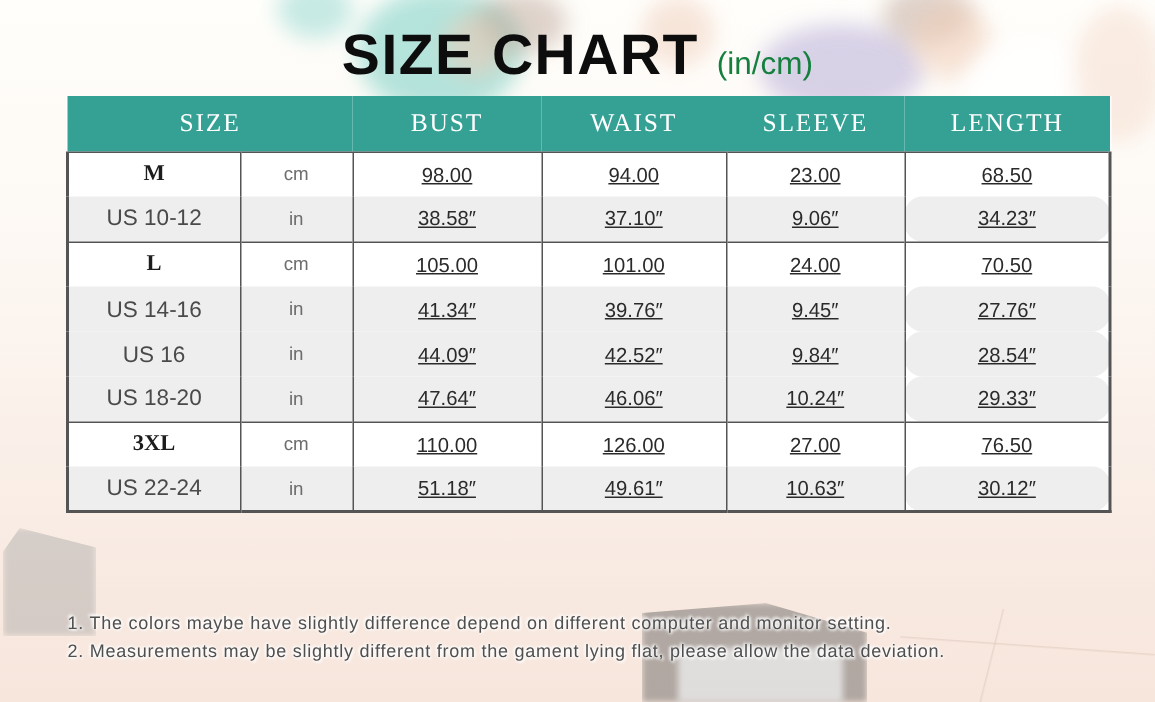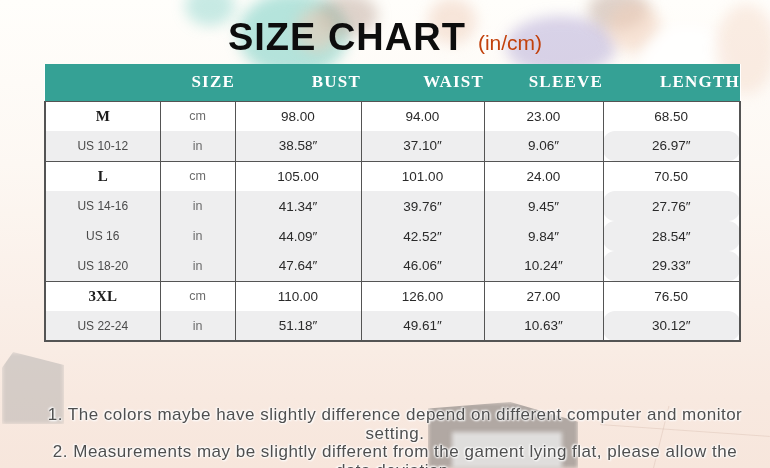--- a/index.html
+++ b/index.html
@@ -27,44 +27,44 @@
                  clip-path:polygon(0 10%,55% 0,100% 30%,100% 100%,0 100%); }
   .bench-mid-l { left:452px; top:432px; width:110px; height:36px; background:rgba(235,235,235,.80); }
   .tile-line   { position:absolute; background:rgba(210,180,165,.35); filter:blur(.5px); }
   .t1 { left:600px; top:430px; width:170px; height:1px; transform:rotate(4deg); }
   .t2 { left:660px; top:405px; width:1px;  height:70px; transform:rotate(14deg); }
 
   
   .title-wrap { position:absolute; left:0; top:16px; width:770px; z-index:2;
                 display:flex; justify-content:center; align-items:baseline; gap:12px; }
   .title   { font-size:38px; font-weight:bold; color:#0d0d0d; letter-spacing:1px; }
-  .title-sub { font-size:21px; font-weight:normal; color:#c2410c; }
+  .title-sub { font-size:21px; font-weight:normal; color:#15803d; }
 
   
   table { position:absolute; left:44px; top:64px; width:695px; z-index:2;
           border-collapse:collapse; table-layout:fixed; background:#ffffff; }
   thead th { background:#35a195; color:#ffffff; height:37px;
-             font-family:"Liberation Serif", serif; font-weight:bold;
-             font-size:17px; letter-spacing:1.2px; text-align:right; }
+             font-family:"Liberation Serif", serif; font-weight:normal;
+             font-size:17px; letter-spacing:1.2px; text-align:center; }
   tbody td { height:30px; text-align:center; vertical-align:middle;
              border-left:1.5px solid #545454; }
   tbody td:first-child { border-left:2px solid #545454; }
   tbody td:last-child  { border-right:2px solid #545454;border-radius:12px; }
   tbody tr.group-start td { border-top:1.6px solid #545454; }
   tbody tr:last-child td  { border-bottom:2px solid #545454; }
   tr.r-in td { background:#eeeeef; }
   td.size { font-family:"Liberation Serif", serif; font-weight:bold; font-size:15px; color:#1c1c1c; }
-  td.us   { font-size:12px; color:#4a4a4a;margin-left:13px; }
+  td.us   { font-size:15px; color:#4a4a4a;margin-left:13px; }
   td.unit { font-size:12.5px; color:#6d6d6d; }
-  td.num  { font-size:13.5px; color:#2a2a2a; }
+  td.num  { font-size:13.5px; color:#2a2a2a;text-decoration:underline; }
 
   
   .notes { position:absolute; left:45px; top:406px; width:700px; z-index:2; }
-  .note { font-size:17px; color:#4f4f4f; letter-spacing:.5px; line-height:18.5px;
-          text-shadow:0 0 2px #fff, 0 0 3px #fff, 1px 1px 2px #fff, -1px -1px 2px #fff;text-align:center; }
+  .note { font-size:12px; color:#4f4f4f; letter-spacing:.5px; line-height:18.5px;
+          text-shadow:0 0 2px #fff, 0 0 3px #fff, 1px 1px 2px #fff, -1px -1px 2px #fff; }
 </style>
 </head>
 <body>
 
 <div class="bg">
   <div class="blob b-teal1"></div>
   <div class="blob b-teal2"></div>
   <div class="blob b-hair1"></div>
   <div class="blob b-face1"></div>
   <div class="blob b-face2"></div>
@@ -111,21 +111,21 @@
       <td class="num">94.00</td>
       <td class="num">23.00</td>
       <td class="num">68.50</td>
     </tr>
     <tr class="r-in">
       <td class="us">US 10-12</td>
       <td class="unit">in</td>
       <td class="num">38.58″</td>
       <td class="num">37.10″</td>
       <td class="num">9.06″</td>
-      <td class="num">26.97″</td>
+      <td class="num">34.23″</td>
     </tr>
     <tr class="r-cm group-start">
       <td class="size">L</td>
       <td class="unit">cm</td>
       <td class="num">105.00</td>
       <td class="num">101.00</td>
       <td class="num">24.00</td>
       <td class="num">70.50</td>
     </tr>
     <tr class="r-in">

